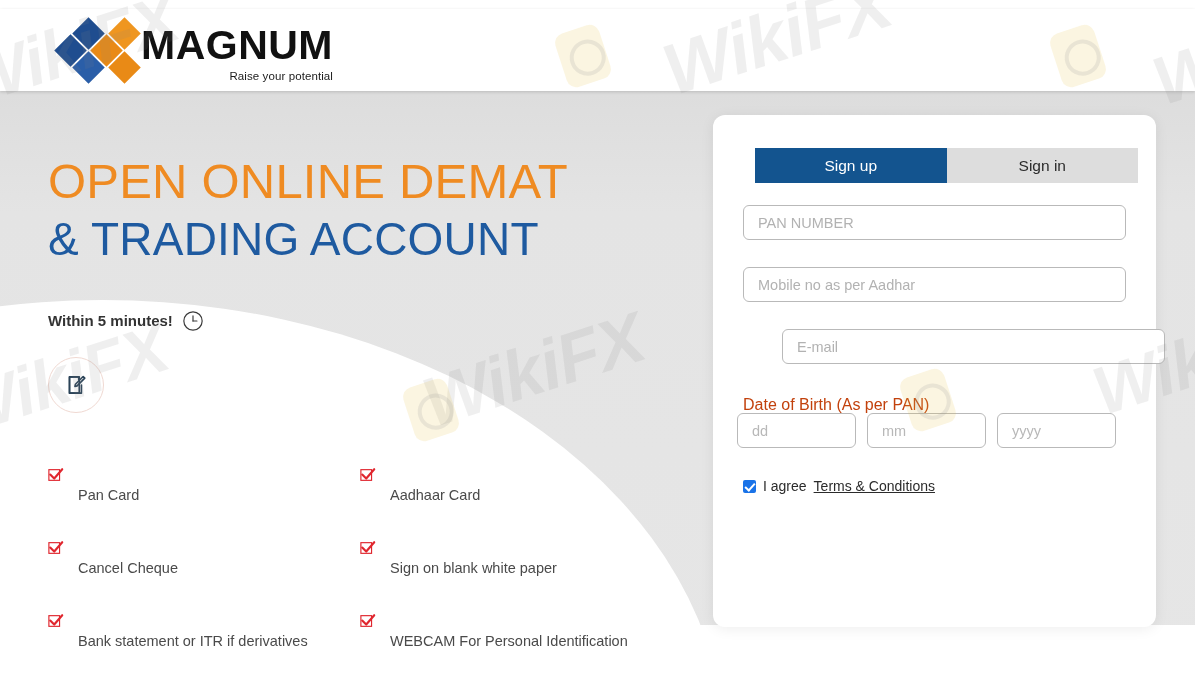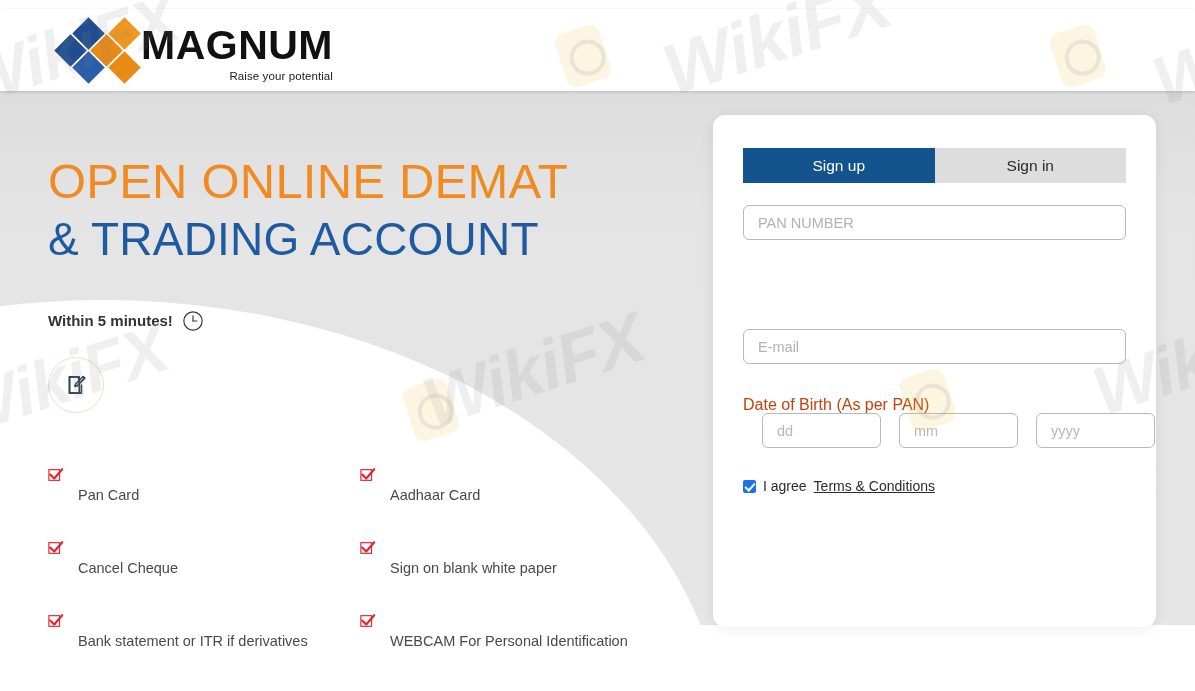--- a/index.html
+++ b/index.html
@@ -118,21 +118,21 @@
   .check-label{ font-size:14.5px; color:#4a4a4a;margin-top:41px; }
 
   
   .card{
     position:absolute; left:713px; top:115px;
     width:443px; height:512px;
     background:#ffffff; border-radius:12px;
     box-shadow: 0 2px 14px rgba(0,0,0,0.07);
     z-index:12;
   }
-  .tabs{ position:absolute; left:30px; top:33px; width:383px; height:35px; display:flex; }
+  .tabs{ position:absolute; left:42px; top:33px; width:383px; height:35px; display:flex; }
   .tab{
     flex:1; display:flex; align-items:center; justify-content:center;
     font-size:15.5px; cursor:pointer; user-select:none;
   }
   .tab.active{ background:#13548f; color:#ffffff; }
   .tab.inactive{ background:#dddddd; color:#2b2b2b; }
 
   .field{
     position:absolute; left:743px;
     width:383px; height:35px;
@@ -144,22 +144,22 @@
   .field::placeholder{ color:#b2b2b2; }
   #pan-field   { top:205px; }
   #mobile-field{ top:267px; }
   #email-field { top:329px; }
 
   .dob-label{
     position:absolute; left:743px; top:384px;
     font-size:16px; color:#c2410c; z-index:14;margin-top:12px;
   }
   .dob-row{
-    position:absolute; left:762px; top:413px; width:383px;
-    display:flex; gap:18px; z-index:14;
+    position:absolute; left:737px; top:413px; width:383px;
+    display:flex; gap:11px; z-index:14;
   }
   .dob-input{
     width:119px; height:35px;
     border:1px solid #b9b9b9; border-radius:6px;
     padding:0 14px; font-size:14.5px; color:#444; outline:none;
     background:#fff; font-family:"Liberation Sans", sans-serif;
   }
   .dob-input::placeholder{ color:#b8b8b8; }
 
   .agree-row{
@@ -285,21 +285,22 @@
   </div>
 
   <div class="card">
     <div class="tabs">
       <div class="tab active">Sign up</div>
       <div class="tab inactive">Sign in</div>
     </div>
   </div>
 
   <input class="field" id="pan-field" type="text" style="z-index: 14;" placeholder="PAN NUMBER">
-  <input class="field" id="email-field" type="text" style="z-index: 14;" placeholder="E-mail">
+  <input class="field" id="mobile-field" type="text" style="z-index: 14;" placeholder="Mobile no as per Aadhar">
+  <input class="field" id="email-field" type="text" style="z-index: 14; margin-left: 39px;" placeholder="E-mail">
 
   <div class="dob-label">Date of Birth (As per PAN)</div>
 
   <div class="dob-row">
     <input class="dob-input" type="text" placeholder="dd" style="">
     <input class="dob-input" type="text" placeholder="mm" style="">
     <input class="dob-input" type="text" placeholder="yyyy" style="">
   </div>
 
   <div class="agree-row">

